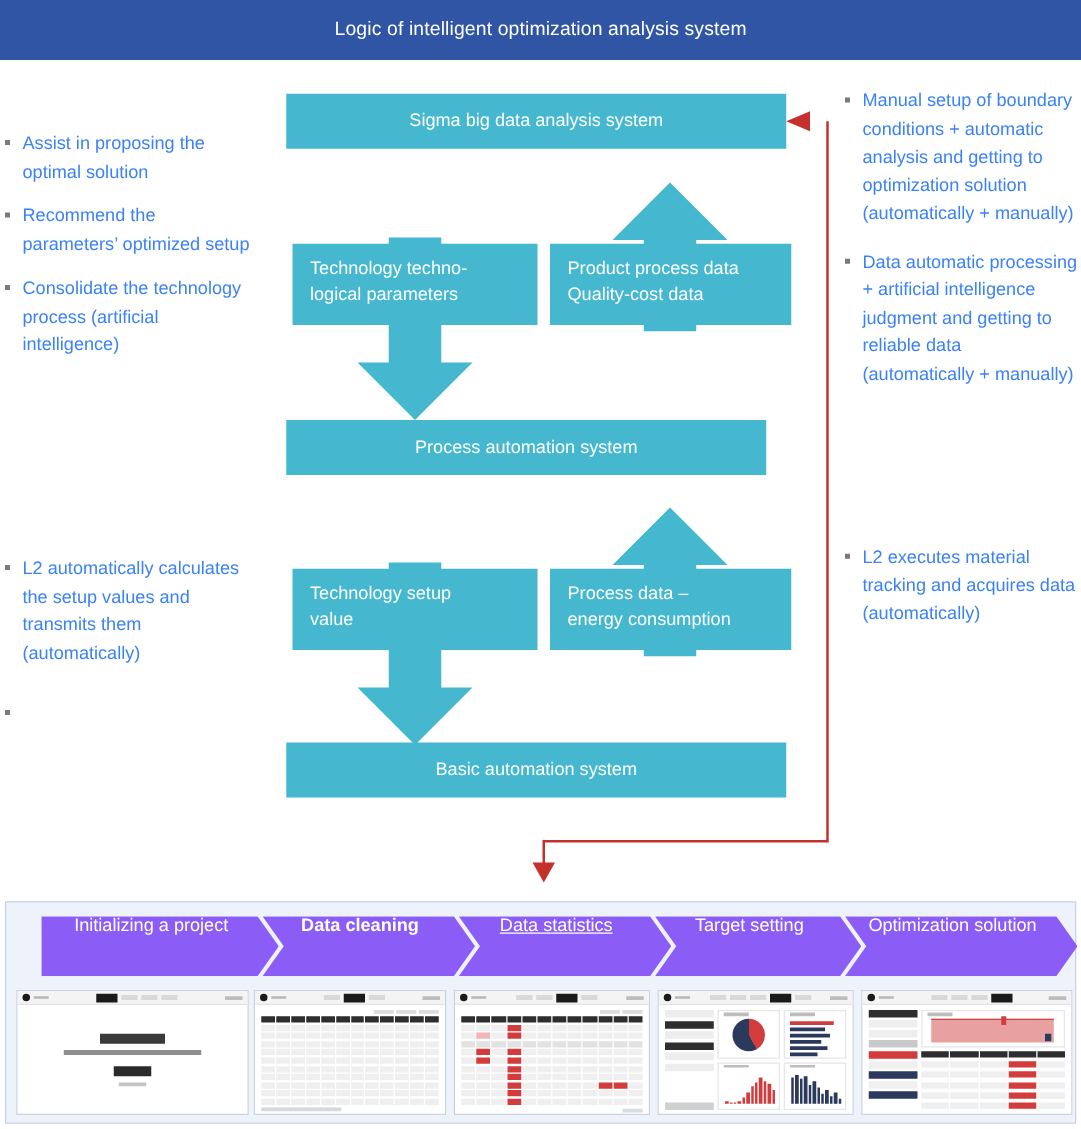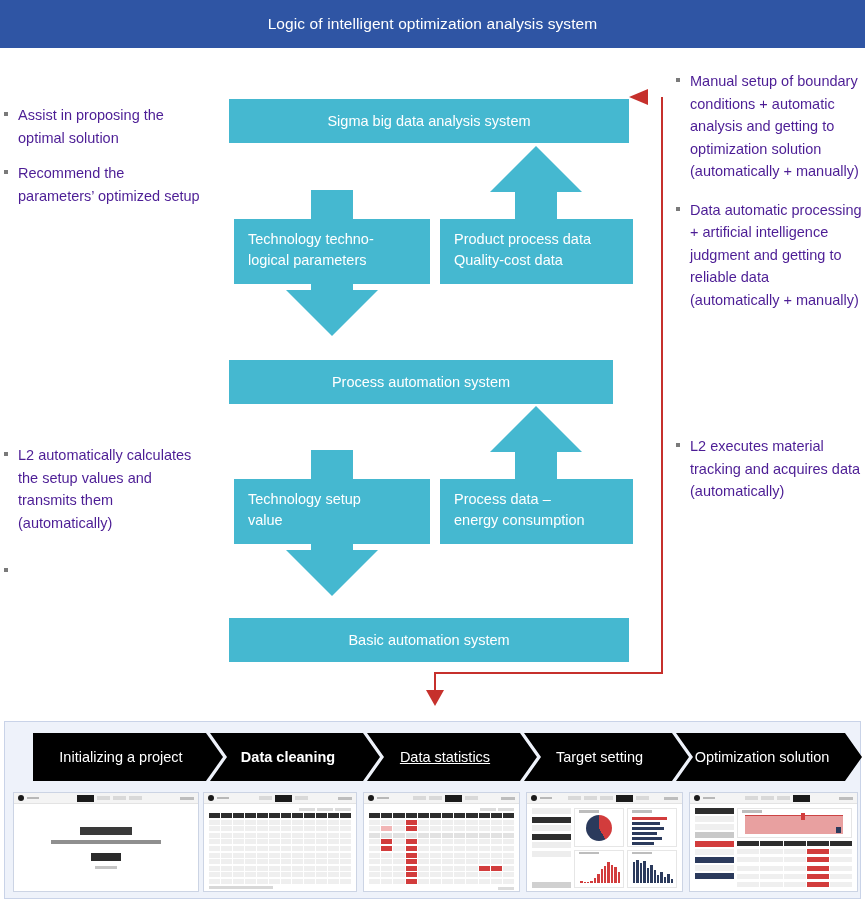--- a/index.html
+++ b/index.html
@@ -18,21 +18,21 @@
     position: absolute; left:0; top:0; width:865px; height:48px;
     background: #2f55a4;
     color:#ffffff;
     display:flex; align-items:center; justify-content:center;
   }
   .title-bar .title-text { font-size:15.5px; letter-spacing:.1px; }
 
   
   .bullets {
     position:absolute;
-    color:#4c1d95;
+    color:#3b82f6;
     font-size:14.5px;
     line-height:22.5px;
   }
   .bullets.left  { left:4px;  top:104px; width:200px; }
   .bullets.left2 { left:4px;  top:444px; width:200px; }
   .bullets.right { left:676px;top:70px;  width:186px; }
   .bullets.right2{ left:676px;top:435px; width:186px; }
   .bullet { position:relative; padding-left:14px; margin-bottom:13px; }
   .bullet:last-child { margin-bottom:0; }
   .bullet .dot {
@@ -43,21 +43,20 @@
   
   .diagram { position:absolute; left:0; top:0; width:865px; height:720px; }
 
   .node {
     position:absolute;
     background:#45b8d0;
     color:#ffffff;
     font-size:14.5px;
     line-height:21px;
     z-index:3;
-    margin-top:24px;
   }
   .node.wide { display:flex; align-items:center; justify-content:center; }
   .node.pair { padding:10px 14px 0 14px; }
 
   .node-sigma   { left:229px; top:75px;  width:400px; height:44px; }
   .node-proc    { left:229px; top:336px; width:384px; height:44px; }
   .node-basic   { left:229px; top:594px; width:400px; height:44px; }
 
   .node-optparam{ left:234px; top:195px; width:196px; height:65px; }
   .node-product { left:440px; top:195px; width:193px; height:65px; }
@@ -72,23 +71,23 @@
   .bottom-panel {
     position:absolute; left:4px; top:721px; width:857px; height:178px;
     background:#eef2fa;
     border:1px solid #c9d3e8;
   }
   .chev-row {
     position:absolute; left:0; top:11px; width:857px; height:48px;
   }
   .chev {
     position:absolute; top:0; height:48px;
-    background:#000000;
+    background:#8b5cf6;
     color:#ffffff;
-    display:flex; align-items:center; justify-content:center;
+    display:flex; align-items:flex-start; justify-content:center;
     font-size:14.5px;
     clip-path: polygon(0 0, calc(100% - 17px) 0, 100% 50%, calc(100% - 17px) 100%, 0 100%);
   }
   .chev .label { padding-left:2px; padding-right:16px; white-space:nowrap; }
   .chev.first { clip-path: polygon(0 0, calc(100% - 17px) 0, 100% 50%, calc(100% - 17px) 100%, 0 100%); }
   .chev.notch { clip-path: polygon(0 0, calc(100% - 17px) 0, 100% 50%, calc(100% - 17px) 100%, 0 100%, 17px 50%); }
 
   
   .thumbs { position:absolute; left:8px; top:70px; width:845px; height:100px; }
   .thumb {
@@ -229,20 +228,24 @@
 </div>
 
 <div class="bullets left">
   <div class="bullet">
     <span class="dot"></span>
     <span>Assist in proposing the optimal solution</span>
   </div>
   <div class="bullet">
     <span class="dot"></span>
     <span>Recommend the parameters’ optimized setup</span>
+  </div>
+  <div class="bullet">
+    <span class="dot"></span>
+    <span>Consolidate the technology process (artificial intelligence)</span>
   </div>
 </div>
 
 <div class="bullets left2">
   <div class="bullet" style="margin-bottom:26px">
     <span class="dot"></span>
     <span>L2 automatically calculates the setup values and transmits them (automatically)</span>
   </div>
   <div class="bullet">
     <span class="dot"></span>

